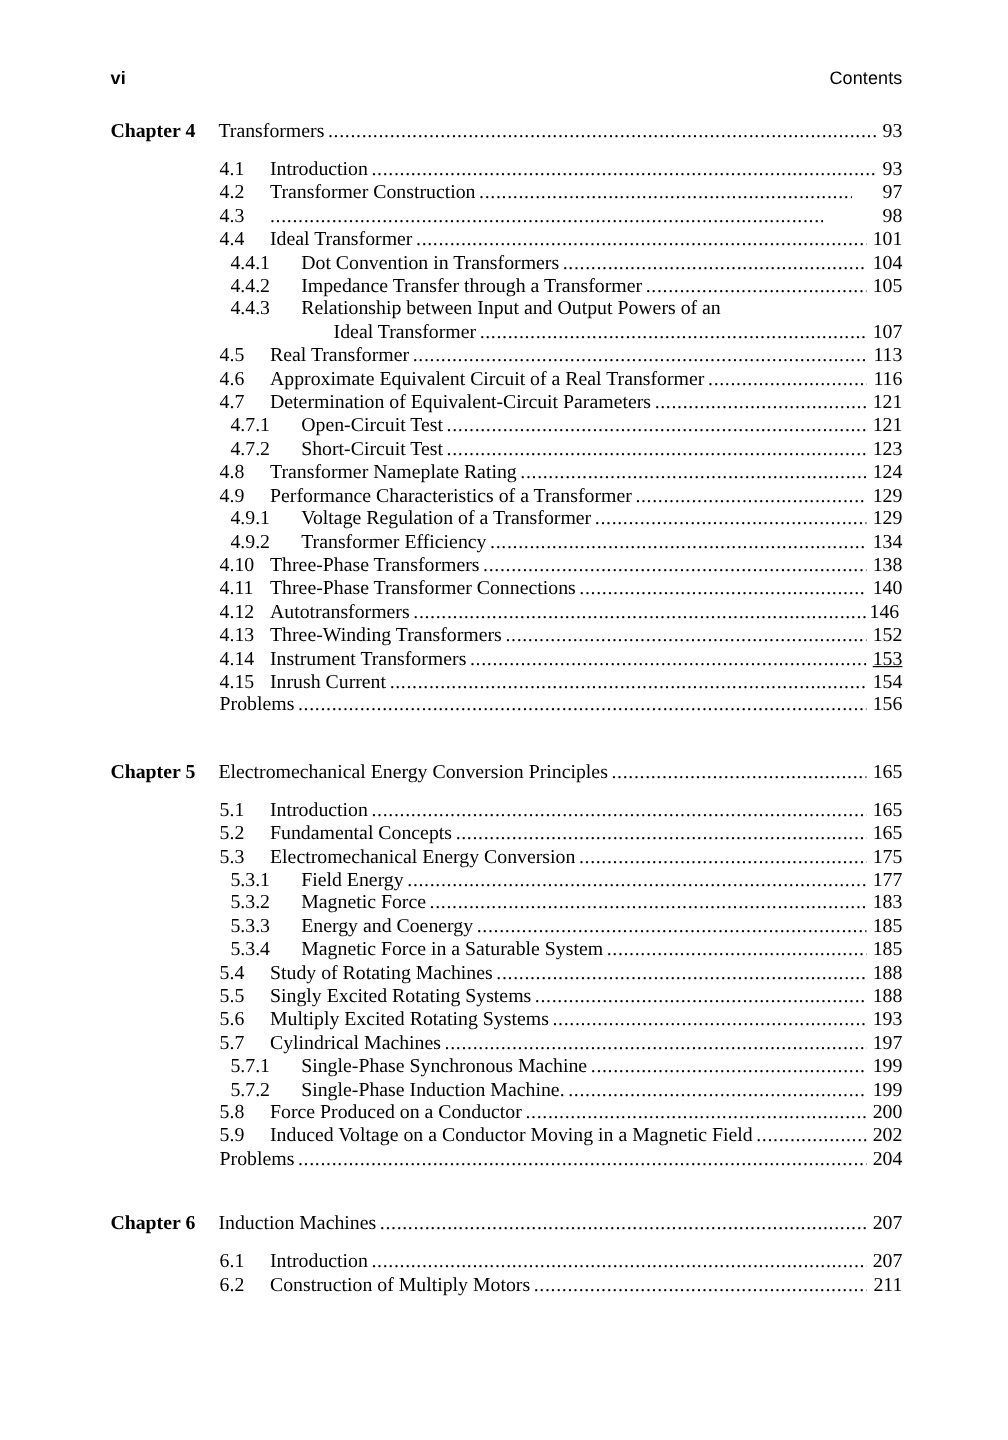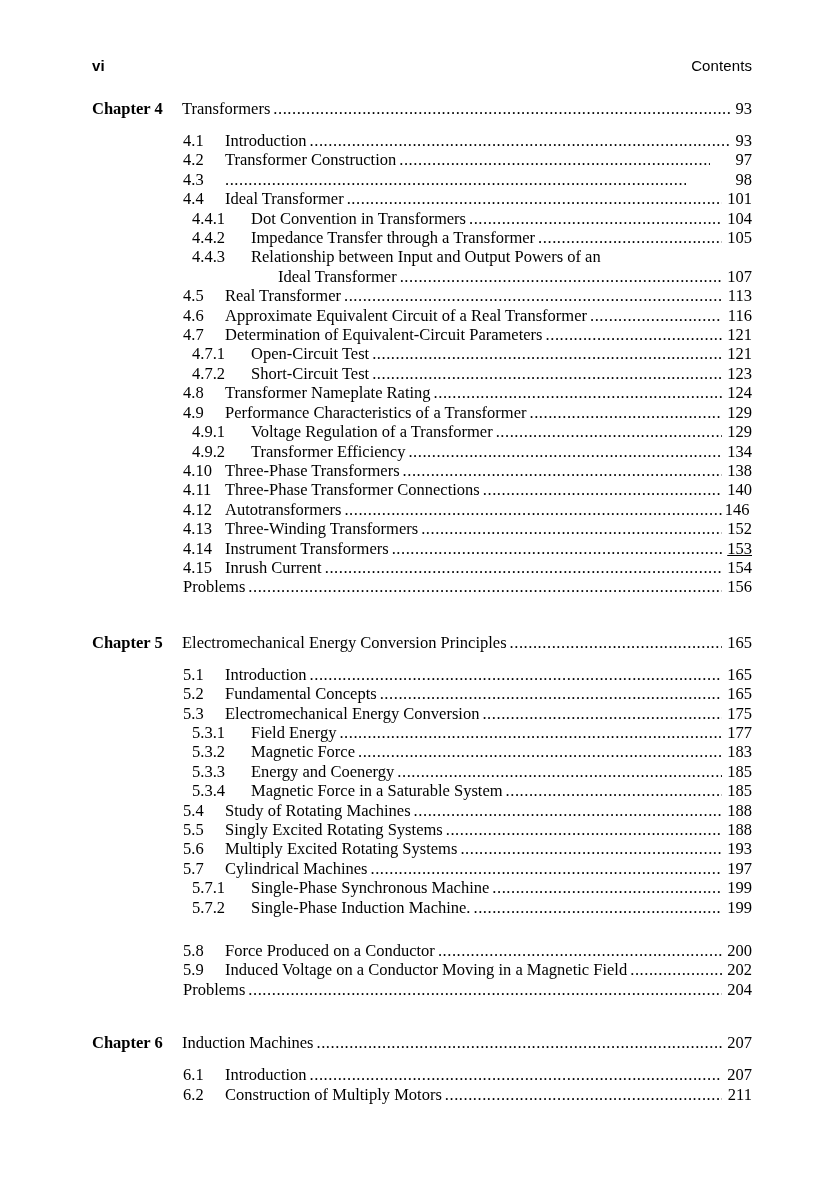--- a/index.html
+++ b/index.html
@@ -368,21 +368,21 @@
         <div class="row sub">
           <span class="num">5.7.2</span>
           <span class="title">Single-Phase Induction Machine.</span>
           <span class="leader"></span>
           <span class="pageno" style="min-width: 30px;">199</span>
         </div>
         <div class="row sec">
           <span class="num">5.8</span>
           <span class="title">Force Produced on a Conductor</span>
           <span class="leader"></span>
-          <span class="pageno" style="min-width: 30px; margin-top: 24px;">200</span>
+          <span class="pageno" style="min-width: 30px;">200</span>
         </div>
         <div class="row sec">
           <span class="num">5.9</span>
           <span class="title">Induced Voltage on a Conductor Moving in a Magnetic Field</span>
           <span class="leader"></span>
           <span class="pageno" style="min-width: 30px;">202</span>
         </div>
         <div class="row problems">
           <span class="num"></span>
           <span class="title">Problems</span>

